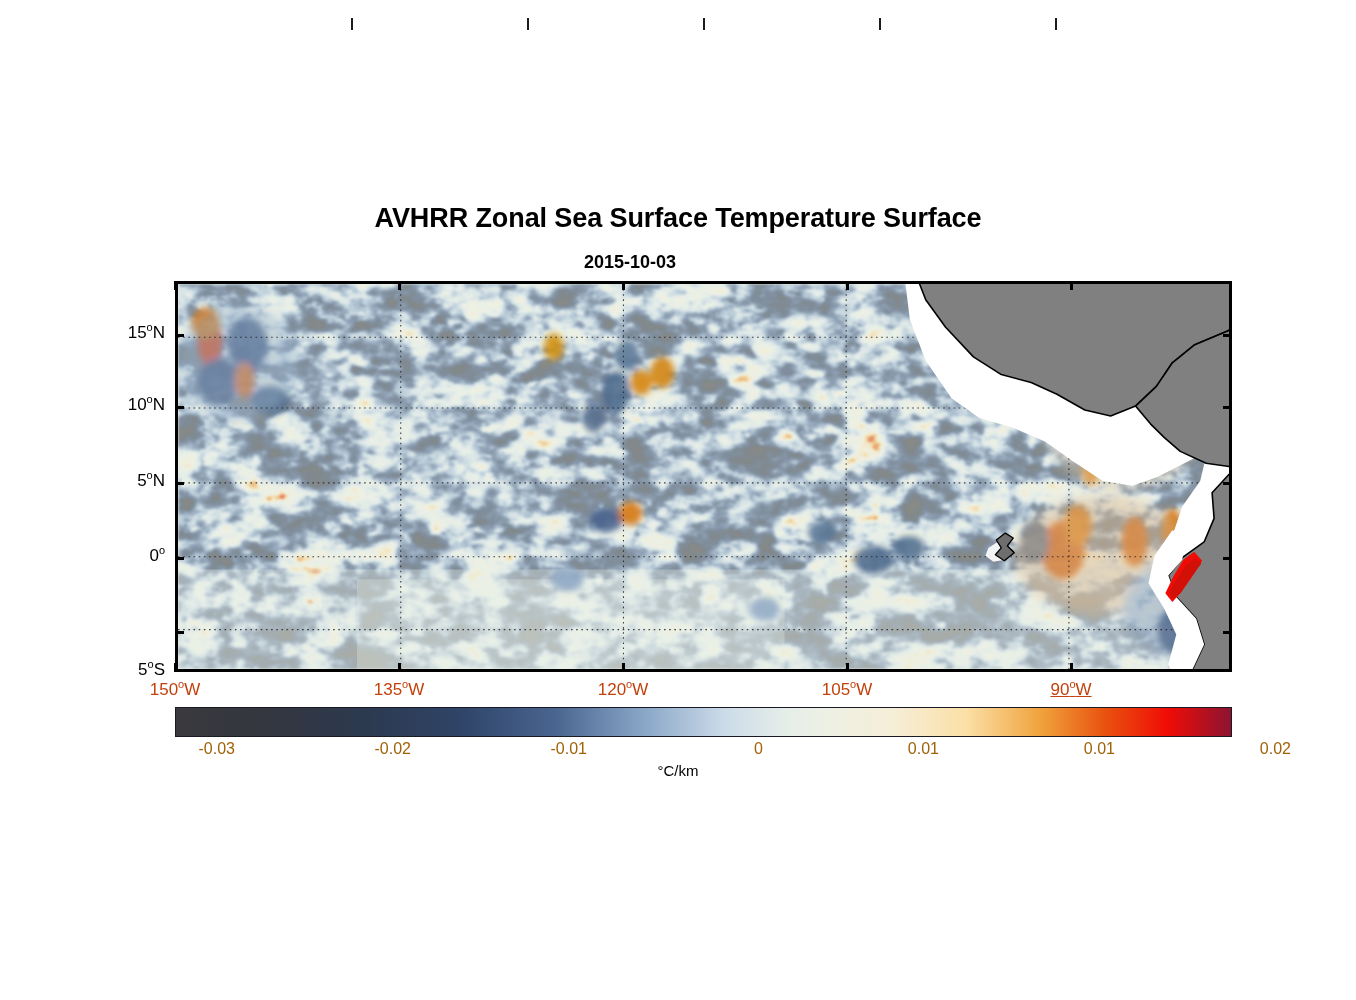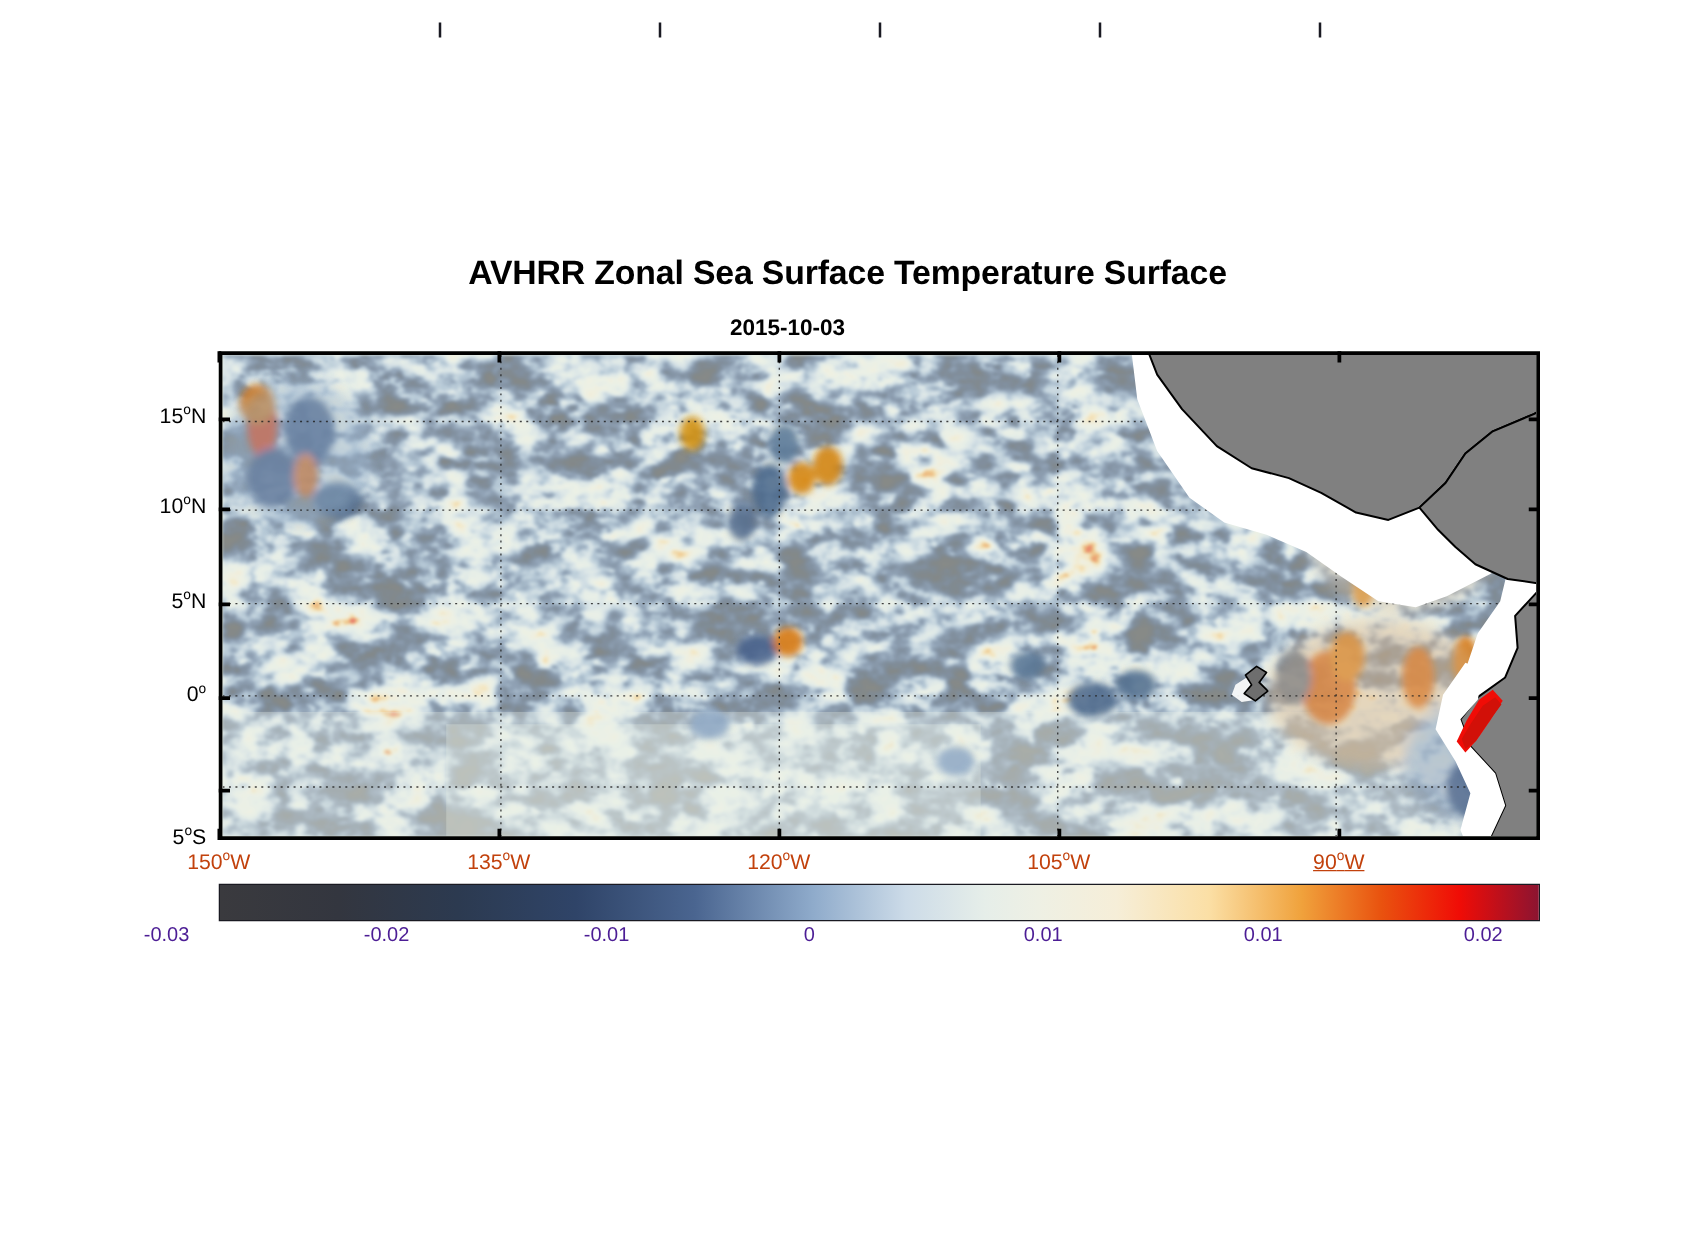--- a/index.html
+++ b/index.html
@@ -31,22 +31,22 @@
         font-size:17px;color:#000;white-space:nowrap;}
   .xlab{position:absolute;width:120px;text-align:center;
         font-size:17px;color:#c2410c;white-space:nowrap;}
   .sup{font-size:11px;vertical-align:super;line-height:0;}
 
   
   #cbar{position:absolute;left:175px;top:707px;width:1057px;height:30px;
         box-sizing:border-box;border:1.5px solid #1a1a22;}
   #cbarfill{position:absolute;left:0;top:0;width:100%;height:100%;}
   .cbtick{position:absolute;width:1.5px;height:12px;background:#1a1a22;top:18px;}
-  .cblab{position:absolute;top:740px;width:120px;text-align:left;
-         font-size:16px;color:#4c1d95;}
+  .cblab{position:absolute;top:740px;width:120px;text-align:right;
+         font-size:16px;color:#a16207;}
   #cbunit{position:absolute;left:0;top:762px;width:1356px;text-align:center;
           font-size:15px;color:#000;}
 </style>
 </head>
 <body>
 
 <div id="stage">
 
   <div id="title">AVHRR Zonal Sea Surface Temperature Surface</div>
   <div id="subtitle">2015-10-03</div>
@@ -246,14 +246,15 @@
       <div class="cbtick" style="left: 527px;"></div>
       <div class="cblab" style="left: 467px;">-0.01</div>
       <div class="cbtick" style="left: 703px;"></div>
       <div class="cblab" style="left: 643px;">0</div>
       <div class="cbtick" style="left: 879px;"></div>
       <div class="cblab" style="left: 819px;">0.01</div>
       <div class="cbtick" style="left: 1055px;"></div>
       <div class="cblab" style="left: 995px;">0.01</div>
       <div class="cblab" style="left: 1171px;">0.02</div>
     </div>
+  <div id="cbunit">°C/km</div>
 
 </div>
 
 </body></html>

